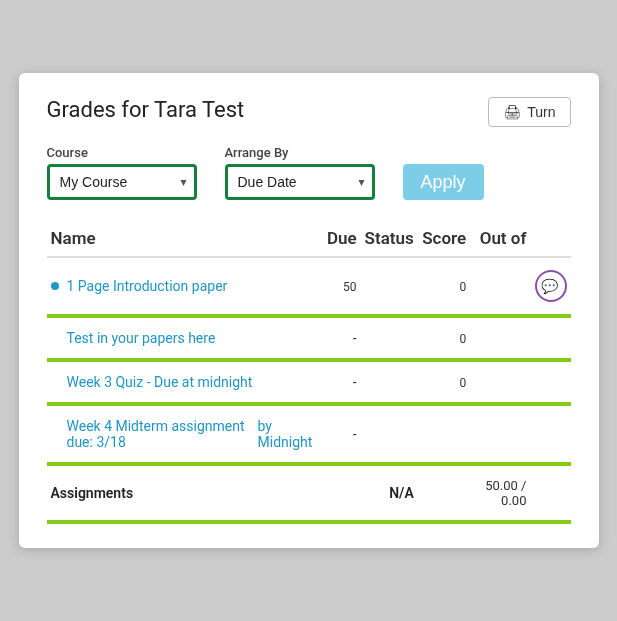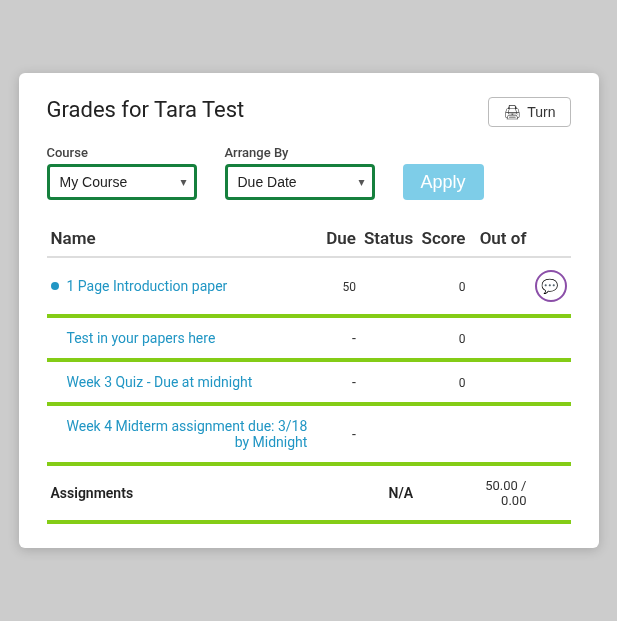--- a/index.html
+++ b/index.html
@@ -190,22 +190,21 @@
       border-bottom: none;
     }
     .total-score {
       text-align: right;
       font-size: 13px;
       font-weight: 400;
       color: #333;
     }
     .multiline-name {
       display: flex;
-      flex-direction: column;
-      text-align: right;
+      flex-direction: row;
     }
   </style>
 </head>
 <body>
 
 <div class="card">
   <div class="card-header">
     <h1 class="page-title">Grades for Tara Test</h1>
     <button class="print-button">
       <span>🖨</span>

